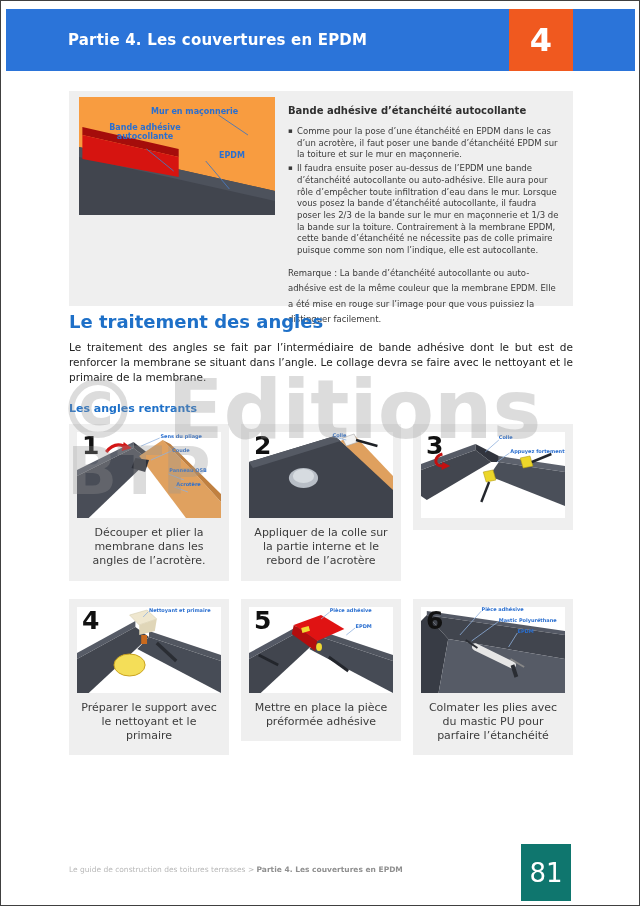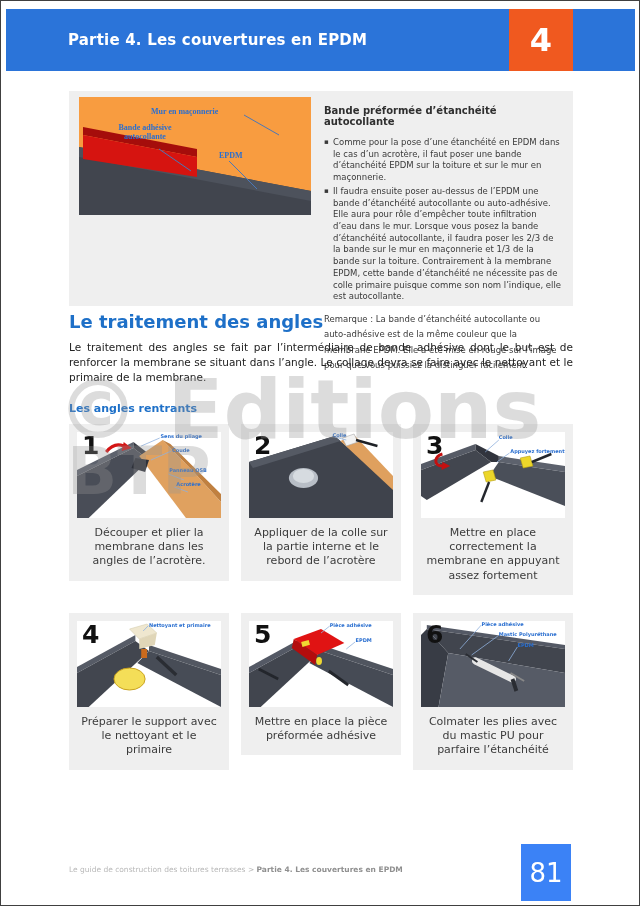--- a/index.html
+++ b/index.html
@@ -16,21 +16,21 @@
   .topbar .title{color:#ffffff;font-weight:bold;font-size:15px;margin-left:62px;letter-spacing:.2px;}
   .chapnum{
     position:absolute;left:503px;top:0;width:64px;height:62px;background:#f0591f;
     color:#fff;font-size:32px;font-weight:bold;display:flex;align-items:center;justify-content:center;
   }
   
   .info-panel{
     position:absolute;top:90px;left:68px;width:504px;height:215px;
     background:#efefef;box-sizing:border-box;padding:6px 10px;display:flex;gap:13px;
   }
-  .illus{position:relative;width:232px;height:118px;flex:0 0 auto;overflow:hidden;font-family:Liberation Serif, serif;}
+  .illus{position:relative;width:196px;height:118px;flex:0 0 auto;overflow:hidden;}
   .illus svg{display:block;width:100%;height:100%;}
   .illus .ilabel{
     position:absolute;color:#2a6fd0;font-weight:bold;font-size:8px;line-height:1.15;text-align:center;
   }
   .info-text{flex:1;min-width:0;color:#3a3a3a;padding-top:4px;padding-right:2px;}
   .info-text h3{margin:4px 0 10px;font-size:10px;color:#2f2f2f;}
   .info-text ul{margin:0;padding:0;list-style:none;font-size:8.5px;line-height:1.38;}
   .info-text li{position:relative;padding-left:9px;margin-bottom:2px;}
   .info-text li::before{content:"▪";position:absolute;left:0;top:1px;font-size:7px;color:#3a3a3a;}
   .info-text .note{font-size:8.5px;line-height:1.8;margin:9px 0 0;color:#3a3a3a;}
@@ -52,21 +52,21 @@
   }
   
   .watermark{position:absolute;left:0;top:0;width:100%;height:100%;pointer-events:none;z-index:40;}
   .wm1,.wm2{position:absolute;font-weight:bold;color:rgba(150,150,150,0.33);white-space:nowrap;line-height:1;}
   .wm1{left:56px;top:368px;font-size:82px;}
   .wm2{left:66px;top:438px;font-size:66px;}
   
   .breadcrumb{position:absolute;left:68px;top:864px;font-size:7.5px;color:#b8b8b8;text-align:center;}
   .breadcrumb b{color:#8f8f8f;}
   .pagenum{
-    position:absolute;left:520px;top:843px;width:50px;height:57px;background:#3b82f6;
+    position:absolute;left:520px;top:843px;width:50px;height:57px;background:#0f766e;
     color:#fff;font-size:26px;display:flex;align-items:center;justify-content:center;
   }
 </style>
 </head>
 <body>
 
 <div class="page">
 
   <header class="topbar">
     <span class="title">Partie 4. Les couvertures en EPDM</span>
@@ -83,21 +83,21 @@
         <polygon points="4,38 118,60 118,80 4,62" fill="#d61410"></polygon>
         <path d="M165,18 L200,38" stroke="#4a77b8" stroke-width="1" fill="none"></path>
         <path d="M80,52 L112,74" stroke="#4a77b8" stroke-width="1" fill="none"></path>
         <path d="M150,64 L178,92" stroke="#4a77b8" stroke-width="1" fill="none"></path>
       </svg>
       <span class="ilabel" style="left:72px;top:10px;">Mur en maçonnerie</span>
       <span class="ilabel" style="left:18px;top:26px;width:96px;">Bande adhésive autocollante</span>
       <span class="ilabel" style="left:140px;top:54px;">EPDM</span>
     </div>
     <div class="info-text">
-      <h3>Bande préformée d’étanchéité autocollante</h3>
+      <h3>Bande adhésive d’étanchéité autocollante</h3>
       <ul>
         <li>Comme pour la pose d’une étanchéité en EPDM dans le cas d’un acrotère, il faut poser une bande d’étanchéité EPDM sur la toiture et sur le mur en maçonnerie.</li>
         <li>Il faudra ensuite poser au-dessus de l’EPDM une bande d’étanchéité autocollante ou auto-adhésive. Elle aura pour rôle d’empêcher toute infiltration d’eau dans le mur. Lorsque vous posez la bande d’étanchéité autocollante, il faudra poser les 2/3 de la bande sur le mur en maçonnerie et 1/3 de la bande sur la toiture. Contrairement à la membrane EPDM, cette bande d’étanchéité ne nécessite pas de colle primaire puisque comme son nom l’indique, elle est autocollante.</li>
       </ul>
       <p class="note">Remarque : La bande d’étanchéité autocollante ou auto-adhésive est de la même couleur que la membrane EPDM. Elle a été mise en rouge sur l’image pour que vous puissiez la distinguer facilement.</p>
     </div>
   </section>
 
   <div class="content">
     <h2 class="h-blue h1b">Le traitement des angles</h2>
@@ -163,21 +163,20 @@
             <path d="M114,30 L134,22" stroke="#23262c" stroke-width="2.5"></path>
             <path d="M22,22 C14,24 12,34 22,34" stroke="#c41010" stroke-width="3" fill="none"></path>
             <polygon points="22,30 30,34 21,38" fill="#c41010"></polygon>
             <path d="M80,8 L66,20" stroke="#8fb0dd" stroke-width="0.8"></path>
             <path d="M91,21 L78,30" stroke="#8fb0dd" stroke-width="0.8"></path>
           </svg>
           <span class="stepnum">3</span>
           <span class="slabel" style="left:54%;top:4%;">Colle</span>
           <span class="slabel" style="left:62%;top:20%;">Appuyez fortement</span>
         </div>
-        <figcaption>Mettre en place correctement la membrane en appuyant assez fortement</figcaption>
       </figure>
 
       <figure class="card" style="margin:0">
         <div class="img">
           <svg viewBox="0 0 148 86" preserveAspectRatio="none">
             <polygon points="0,46 60,14 60,20 0,52" fill="#565b66"></polygon>
             <polygon points="0,52 60,20 74,30 12,86 0,86" fill="#42464f"></polygon>
             <polygon points="74,24 148,48 148,54 74,30" fill="#525761"></polygon>
             <polygon points="74,30 148,54 148,86 62,42" fill="#474c56"></polygon>
             <polygon points="54,8 72,3 82,12 64,18" fill="#efe7cf" stroke="#cfc5a6" stroke-width="0.5"></polygon>

